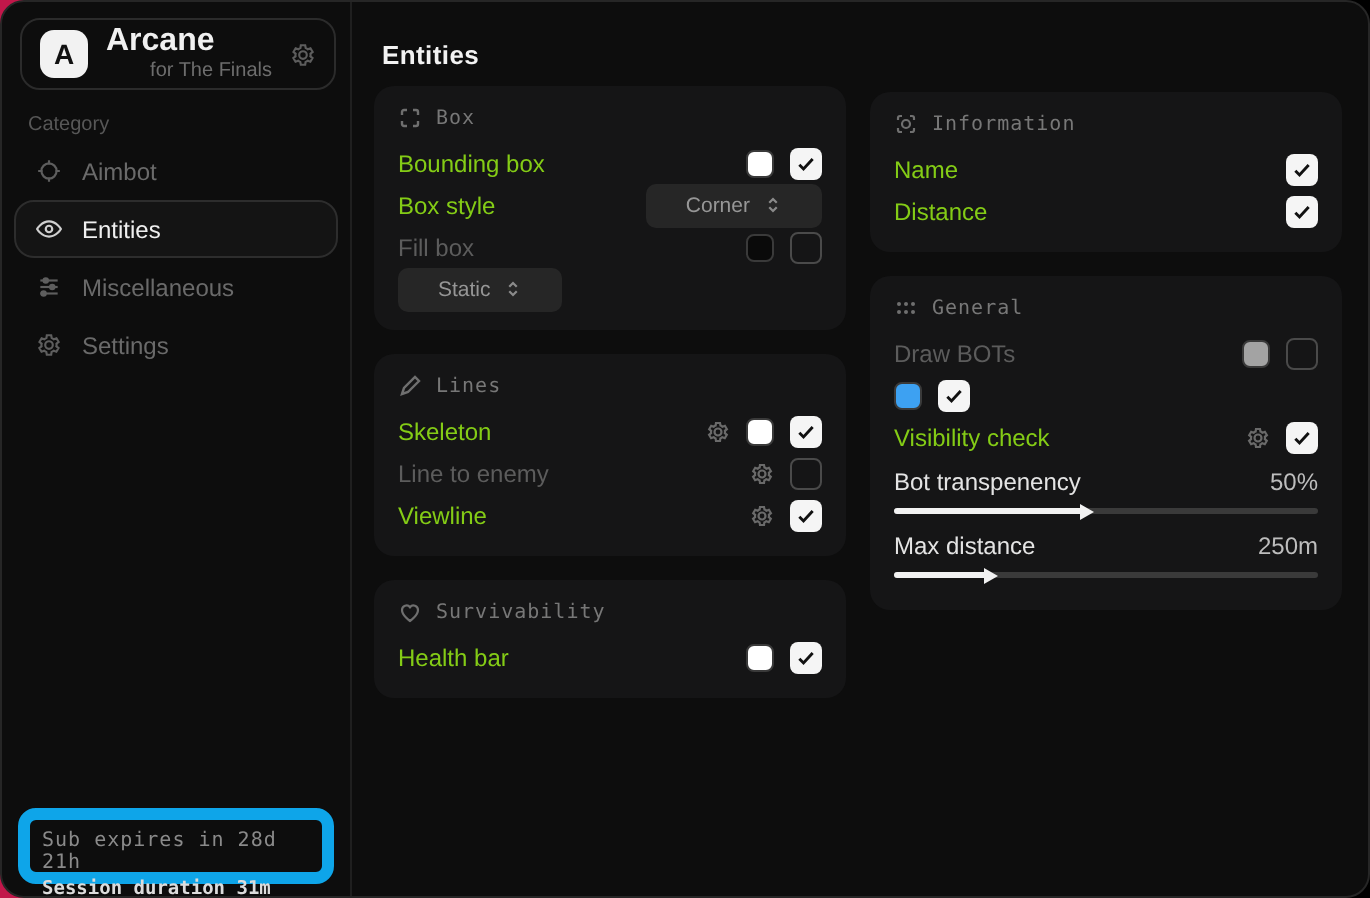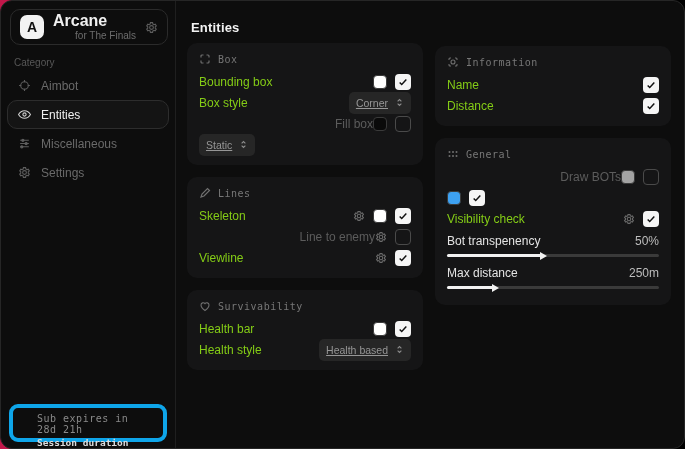--- a/index.html
+++ b/index.html
@@ -27,48 +27,48 @@
   .category { position:absolute; left:13px; top:56px; color:#575757; font-size:10px;text-align:center; }
   .nav { position:absolute; left:6px; top:70px; right:6px; display:flex;
     flex-direction:column; }
   .nav-item { height:29px; display:flex; align-items:center; gap:10px;
     padding:0 10px; color:#6a6a6a; font-size:12px; border-radius:10px;
     border:1px solid transparent; }
   .nav-item .nicon { display:flex; color:#5e5e5e; }
   .nav-item.active { background:#141414; border-color:#2d2d2d; color:#efefef; }
   .nav-item.active .nicon { color:#cfcfcf; }
   .footer-card { position:absolute; left:8px; right:8px; bottom:6px; height:38px;
-    border:4px solid #0ea5e9; border-radius:9px; padding:5px 24px;
+    border:6px solid #0ea5e9; border-radius:9px; padding:5px 6px;
     font-family:"DejaVu Sans Mono", monospace; }
   .footer-line1 { color:#8a8a8a; font-size:10px; letter-spacing:0.5px; }
   .footer-line2 { color:#dcdcdc; font-size:9.5px; font-weight:bold; margin-top:2px; }
 
   
   .main-title { position:absolute; left:190px; top:19px; color:#f2f2f2;
     font-size:13px; font-weight:bold; letter-spacing:0.2px; }
   .col { position:absolute; width:236px; display:flex; flex-direction:column; gap:12px; }
   .col-left { left:186px; top:42px; }
   .col-right { left:434px; top:45px; }
   .panel { background:#151516; border-radius:10px; padding:10px 12px 10px 12px; }
   .panel-header { display:flex; align-items:center; gap:7px; color:#777;
     font-family:"DejaVu Sans Mono", monospace; font-size:10px; letter-spacing:0.5px;
     margin-bottom:6px; }
   .panel-header .picon { display:flex; color:#6f6f6f; }
   .row { height:21px; display:flex; align-items:center; }
   .row-label { flex:1; color:#84cc16; font-size:12px; }
-  .row.dim .row-label { color:#5c5c5c;text-align:right; }
+  .row.dim .row-label { color:#5c5c5c; }
   .controls { display:flex; align-items:center; gap:8px; }
   .gear-btn { display:flex; color:#6a6a6a; }
   .swatch { width:14px; height:14px; border-radius:4px; border:1px solid #3a3a3a; }
   .checkbox { width:16px; height:16px; border-radius:4px; display:flex;
     align-items:center; justify-content:center; }
   .checkbox.checked { background:#f5f5f5; color:#111; }
   .checkbox.unchecked { background:transparent; border:1.5px solid #4a4a4a; }
   .dropdown { display:flex; align-items:center; gap:7px; background:#262626;
-    border-radius:5px; padding:2px 7px; height:22px; color:#969696; font-size:10.5px;text-decoration:underline; }
+    border-radius:5px; padding:2px 20px; height:22px; color:#969696; font-size:10.5px; }
   .dropdown .dicon { display:flex; color:#8a8a8a; }
 
   .slider-group { margin-top:2px; margin-bottom:6px; }
   .slider-head { display:flex; align-items:center; height:19px; }
   .slider-label { flex:1; color:#e4e4e4; font-size:12px; }
   .slider-value { color:#bdbdbd; font-size:12px; }
   .slider-track { position:relative; height:3px; background:#3a3a3a;
     border-radius:2px; margin-top:4px; }
   .slider-fill { position:absolute; left:0; top:0; bottom:0; background:#f2f2f2;
     border-radius:2px; }
@@ -286,34 +286,20 @@
         <span class="row-label">Health bar</span>
         <span class="controls">
           <span class="swatch" style="background: rgb(255, 255, 255);"></span>
           <span class="checkbox checked">
             <svg width="10" height="10" viewBox="0 0 24 24" fill="none" stroke="currentColor" stroke-width="3.5">
                 <polyline points="4 13 9 18 20 6"></polyline>
               </svg>
           </span>
         </span>
       </div>
-      <div class="row">
-        <span class="row-label">Health style</span>
-        <span class="controls">
-          <span class="dropdown">
-            <span>Health based</span>
-            <span class="dicon">
-              <svg width="9" height="9" viewBox="0 0 24 24" fill="none" stroke="currentColor" stroke-width="3">
-                  <polyline points="7 9 12 4 17 9"></polyline>
-                  <polyline points="7 15 12 20 17 15"></polyline>
-                </svg>
-            </span>
-          </span>
-        </span>
-      </div>
     </div>
   </div>
 
   <div class="col col-right">
 
     <div class="panel">
       <div class="panel-header">
         <span class="picon">
           <svg width="12" height="12" viewBox="0 0 24 24" fill="none" stroke="currentColor" stroke-width="2.2">
               <circle cx="12" cy="12" r="4"></circle>

